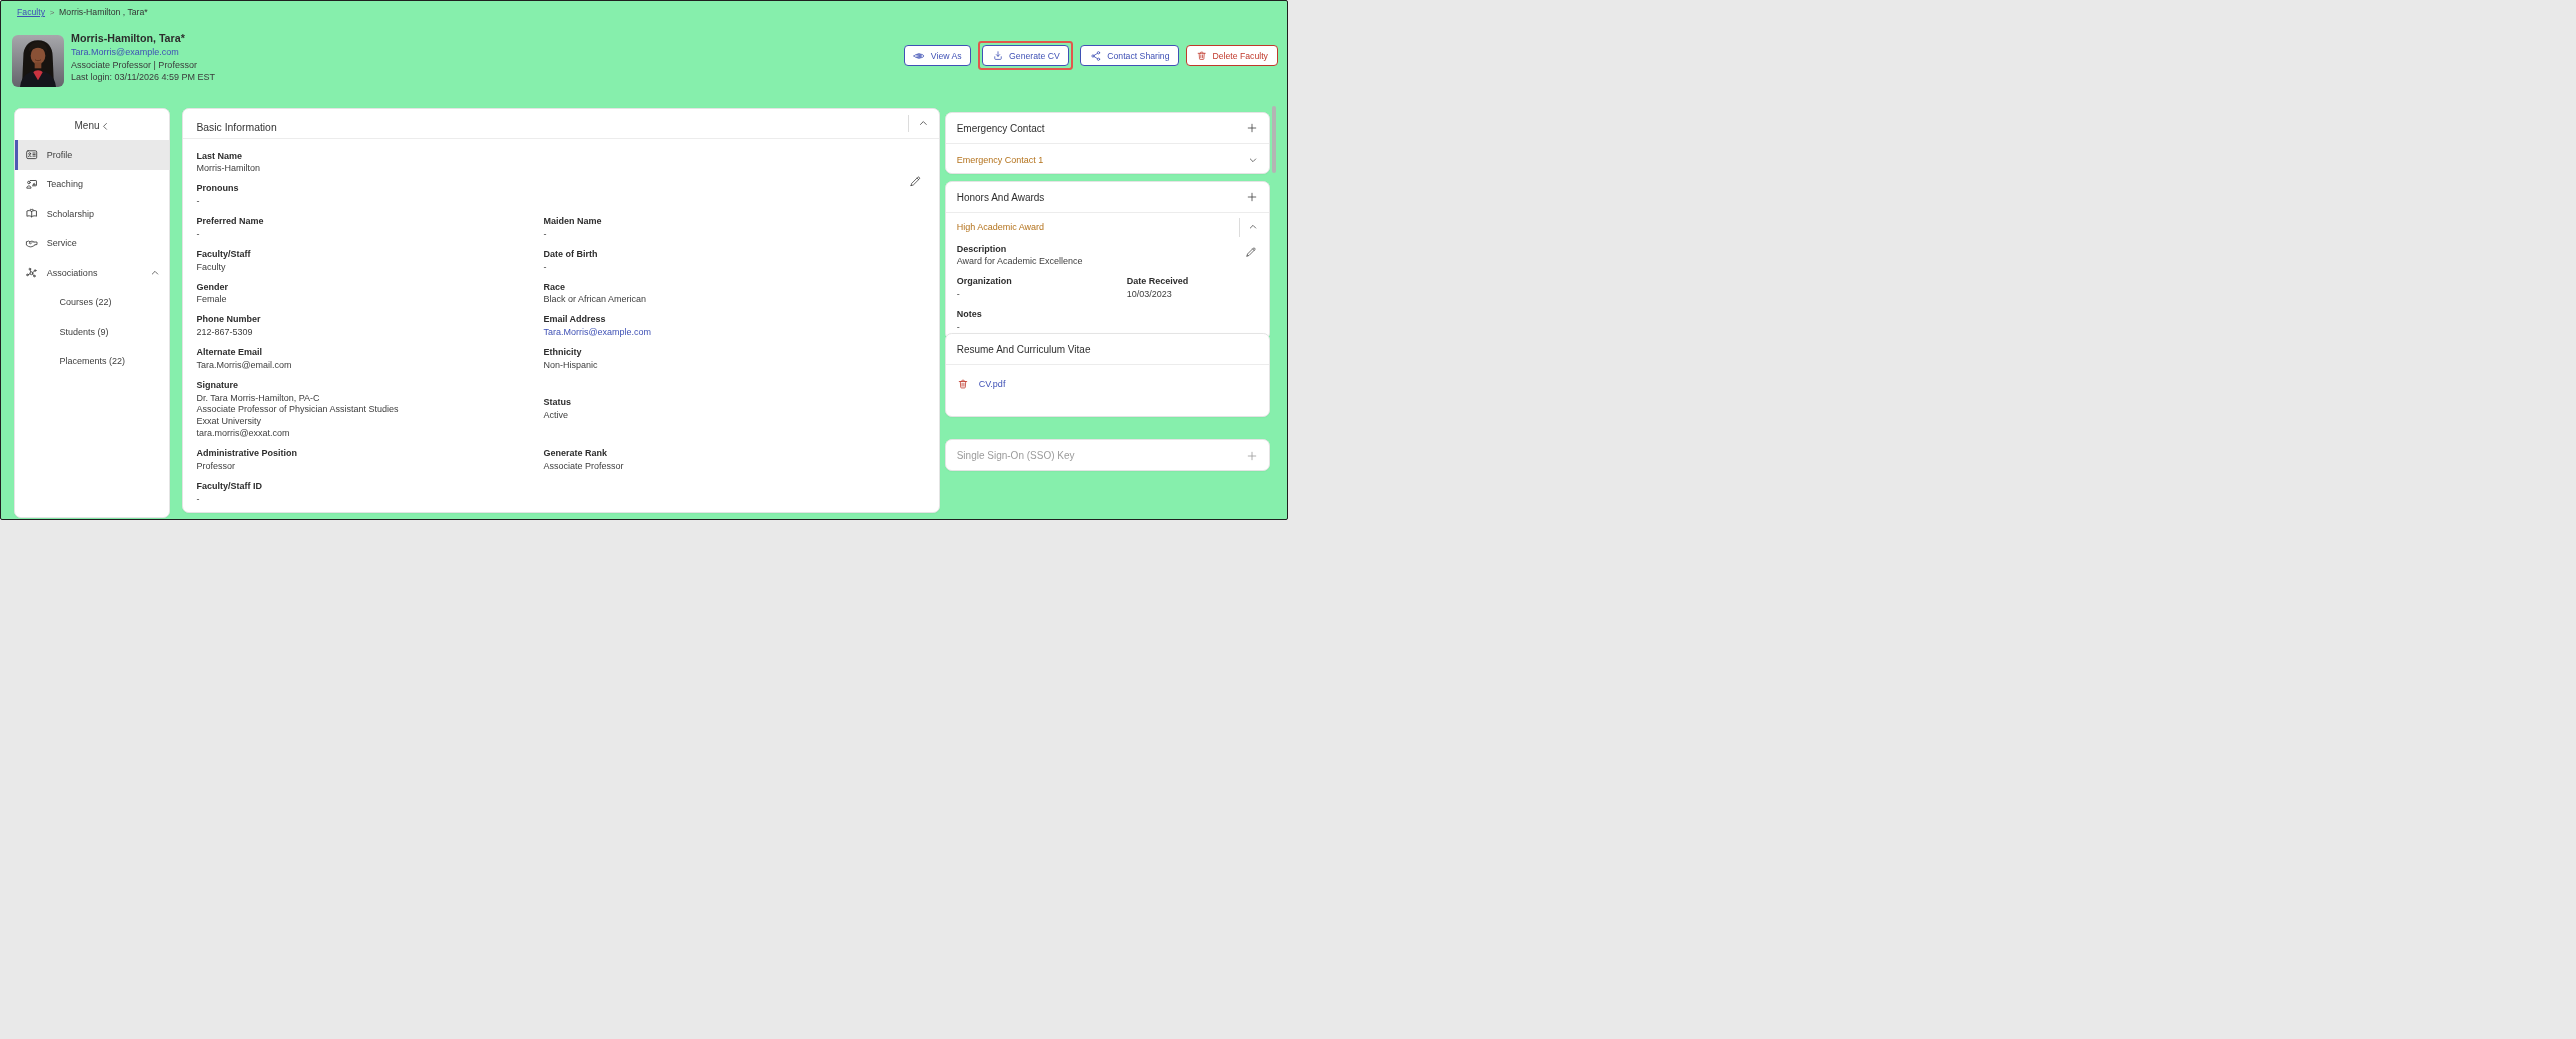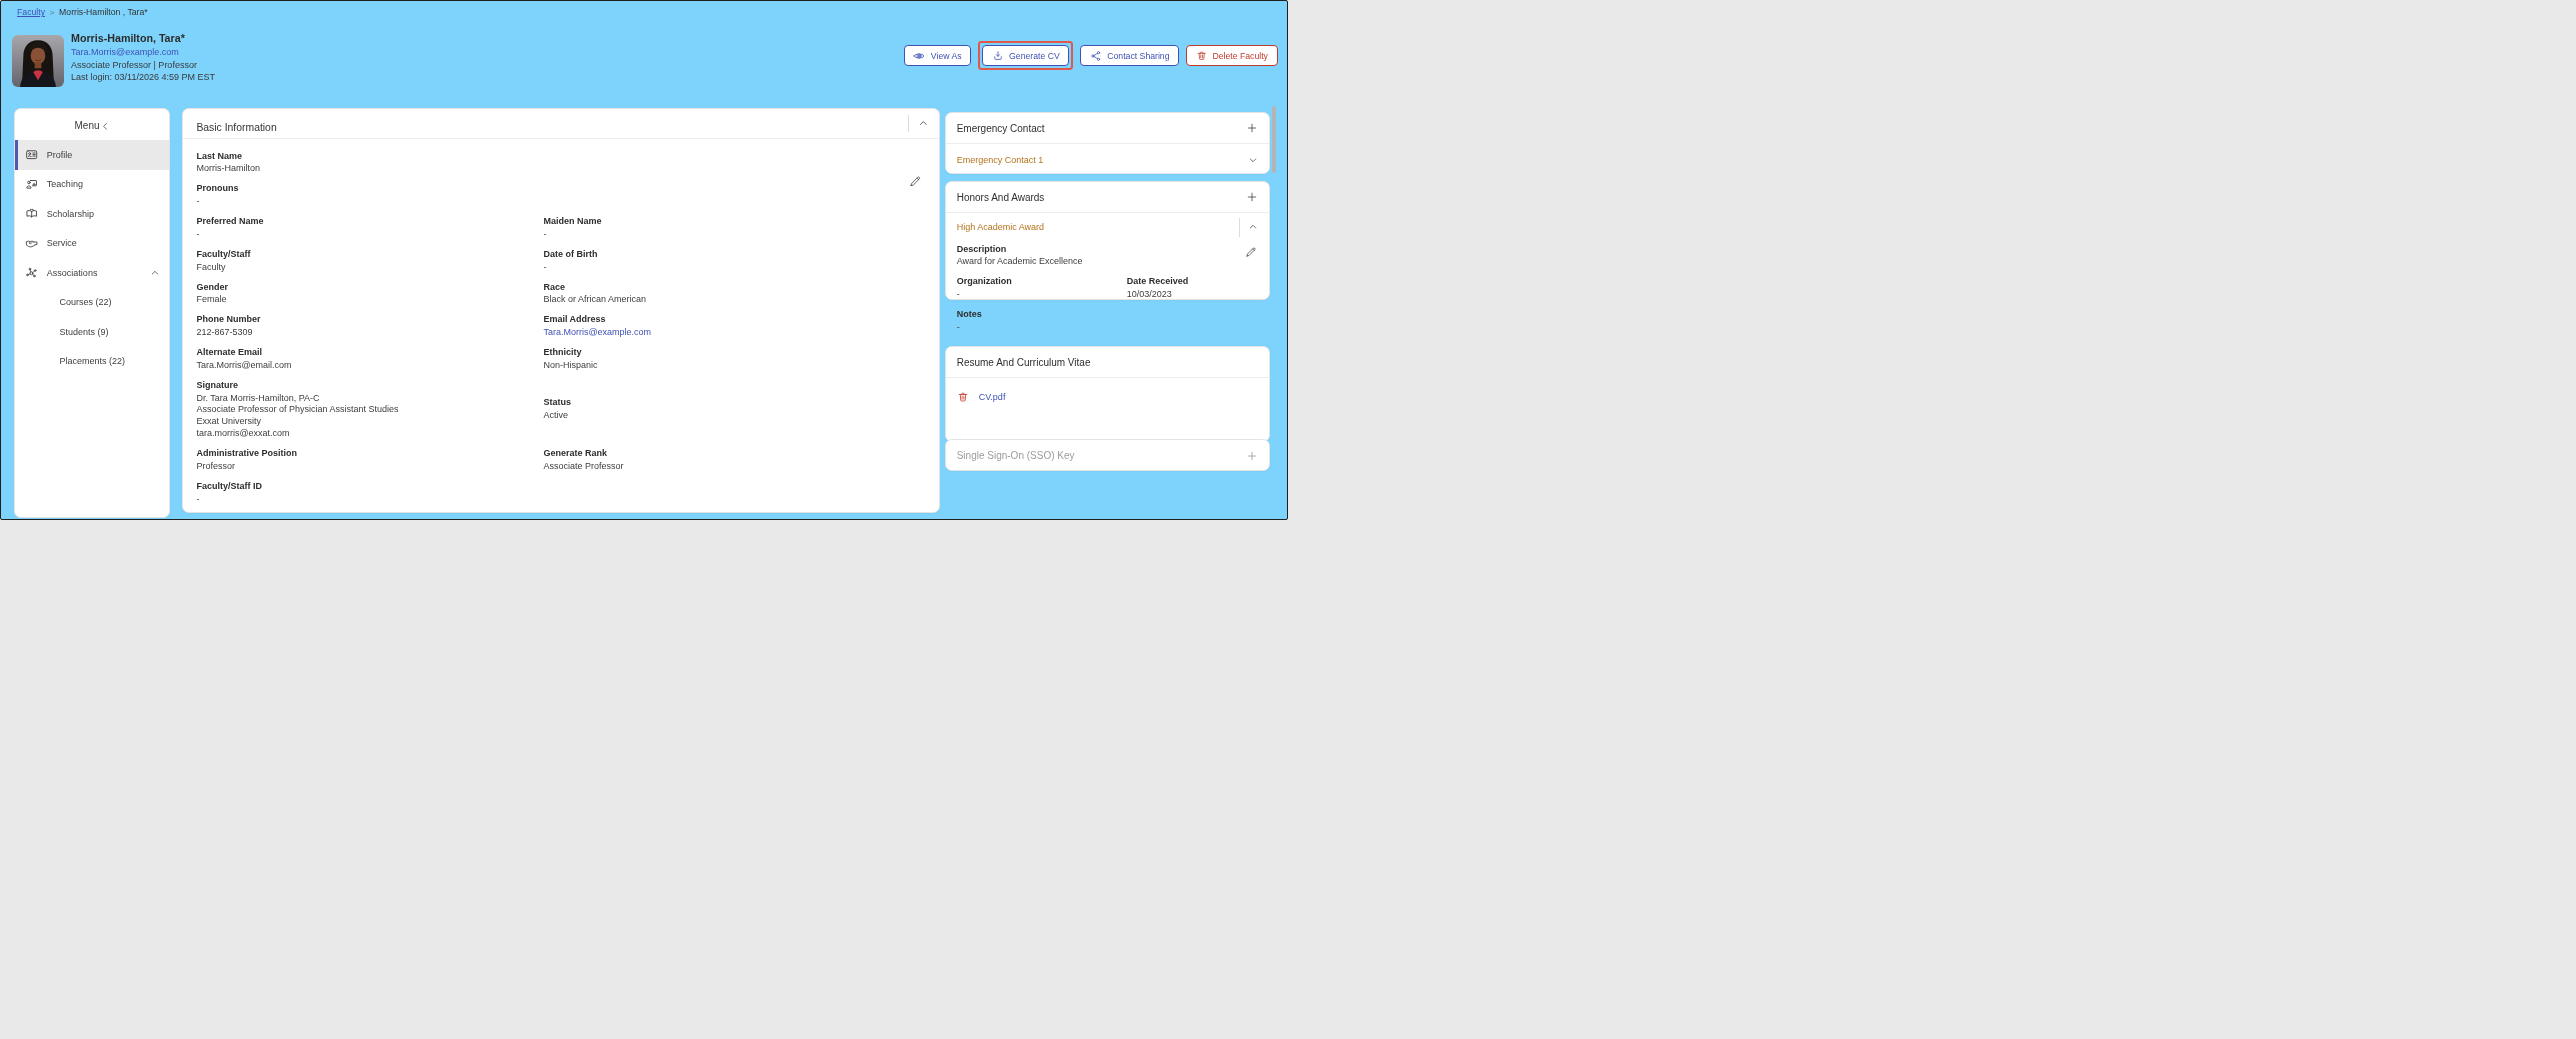--- a/index.html
+++ b/index.html
@@ -1,20 +1,20 @@
 <!DOCTYPE html>
 <html style="font-size:10.7px"><head>
 <meta charset="utf-8">
 <style>
   * { margin:0; padding:0; box-sizing:border-box; }
   html,body { background:#e9e9e9; }
   body { font-family:"Liberation Sans","DejaVu Sans",sans-serif; }
   .page {
     position:relative; width:1288px; height:520px;
-    background:#7dd3fc; border:1.3px solid #1f1f1f; border-radius:2px;
+    background:#86efac; border:1.3px solid #1f1f1f; border-radius:2px;
     overflow:hidden; color:#3a3a3a;
   }
   
   .breadcrumb { position:absolute; left:16px; top:6px; font-size:8.7px; display:flex; gap:4.7px; align-items:center; }
   .breadcrumb a { color:#3f51b5; text-decoration:underline; cursor:pointer; }
   .breadcrumb .sep { color:#6d6d6d; font-size:8px; }
   .breadcrumb .current { color:#333; }
 
   
   .avatar { position:absolute; left:11.4px; top:34px; width:52px; height:52px; border-radius:6px; overflow:hidden; }
@@ -62,22 +62,22 @@
   .fcol-r { flex:1; }
   .field { margin-bottom:8.7px; }
   .flabel { font-size:9px; font-weight:700; color:#2d2d2d; line-height:11.4px; }
   .fvalue { font-size:9px; color:#3d3d3d; line-height:11.4px; margin-top:1.3px; }
   .fvalue a { color:#3f51b5; text-decoration:none; cursor:pointer; }
   .sig-line { font-size:9px; color:#3d3d3d; line-height:11.7px; }
   .status-pad { padding-top:17.4px; }
 
   
   .r1 { left:944px; top:111px; width:325px; height:62px; }
-  .r2 { left:944px; top:180px; width:325px; height:119px; }
-  .r3 { left:944px; top:345px; width:325px; height:96px; }
+  .r2 { left:944px; top:180px; width:325px; height:159px; }
+  .r3 { left:944px; top:332px; width:325px; height:84px; }
   .r4 { left:944px; top:438px; width:325px; height:32px; }
   .rhead { display:flex; align-items:center; justify-content:space-between; height:31px; padding:0 10.7px; border-bottom:0.7px solid #ececec; }
   .rhead.noline { border-bottom:none; height:31px; }
   .rtitle { font-size:10px; color:#2f2f2f; }
   .plus-btn { color:#3f3f3f; cursor:pointer; display:flex; align-items:center; }
   .rrow { display:flex; align-items:center; height:31px; padding:0 10.7px; }
   .amber { font-size:9px; color:#b4731d; cursor:pointer; }
   .rrow .spacer { flex:1; }
   .award-tools { display:flex; align-items:center; gap:8.7px; }
   .award-body { position:relative; padding:2.7px 10.7px 0 10.7px; }

